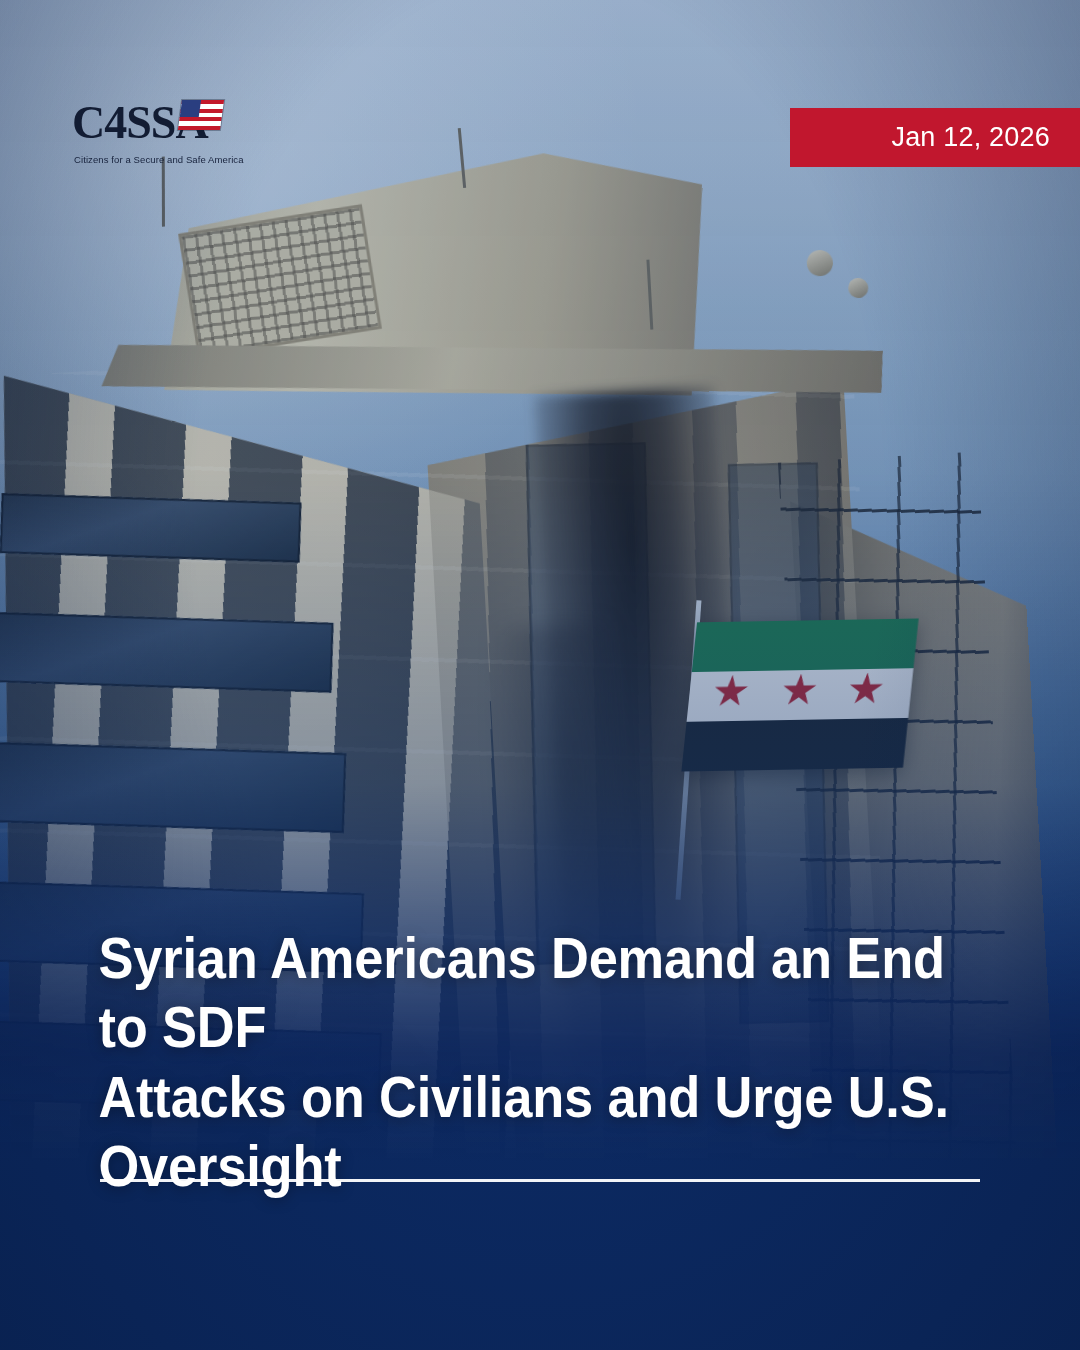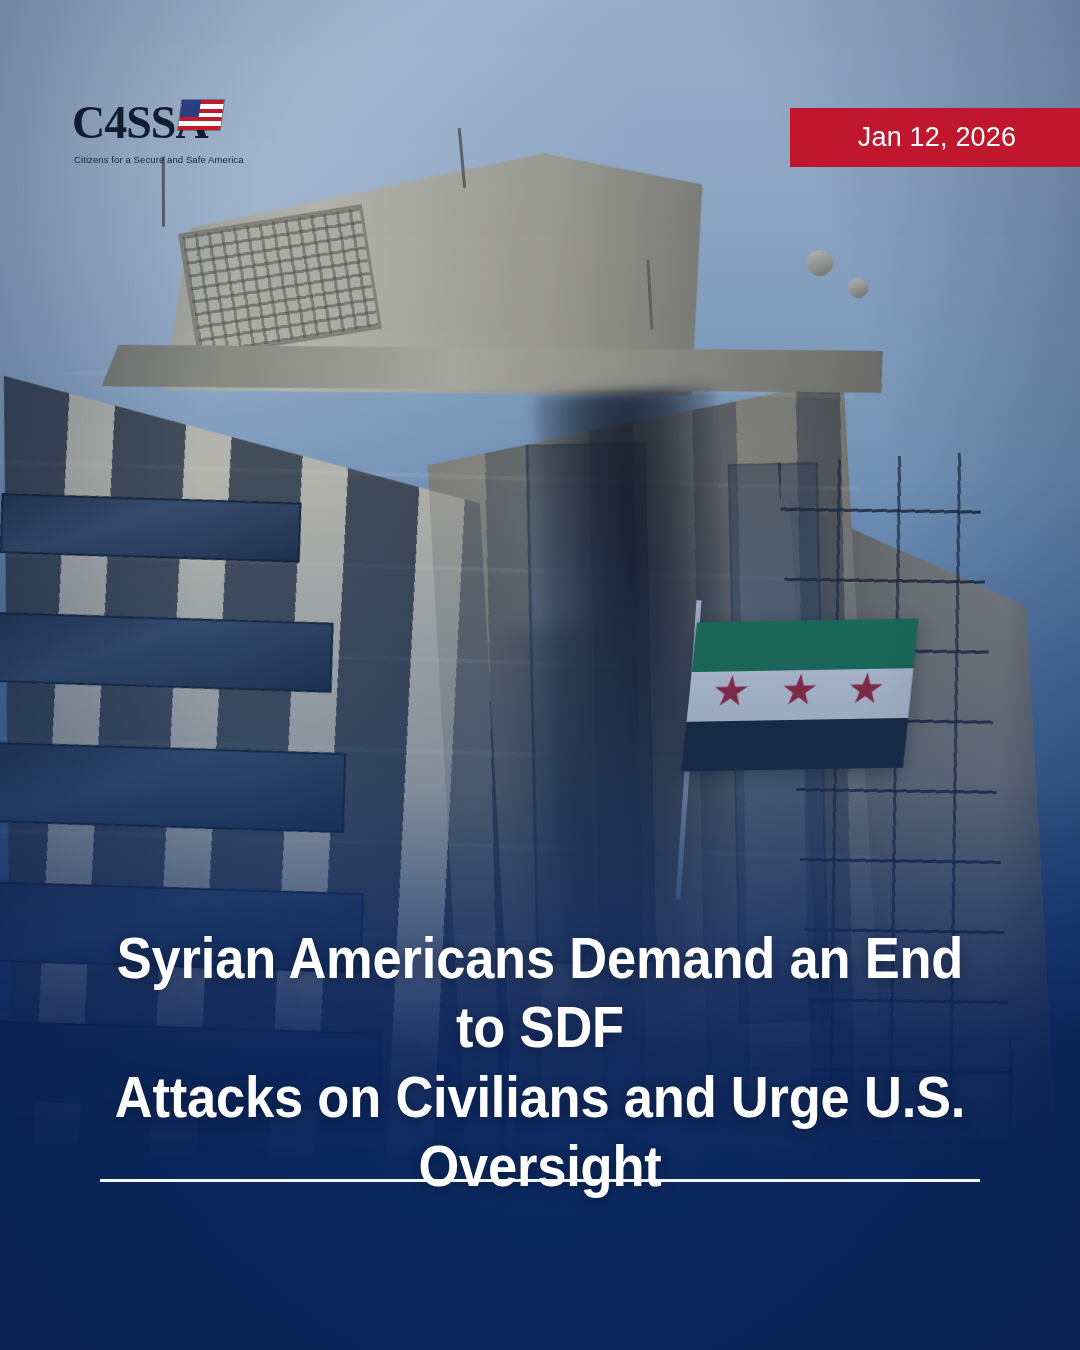--- a/index.html
+++ b/index.html
@@ -333,33 +333,33 @@
     position: absolute;
     right: 0;
     top: 108px;
     min-width: 290px;
     padding: 16px 30px 16px 34px;
     background: #c1172e;
     color: #ffffff;
     font-size: 27px;
     line-height: 1;
     letter-spacing: 0.2px;
-    text-align: center;
+    text-align: right;
     box-sizing: border-box;
   }
 
   
   .headline-wrap {
     position: absolute;
     left: 0;
     right: 0;
     bottom: 148px;
     padding: 0 60px;
     box-sizing: border-box;
-    text-align: center;
+    text-align: left;
   }
   .headline {
     margin: 0;
     color: #ffffff;
     font-family: "Liberation Sans Narrow", "Liberation Sans", sans-serif;
     font-size: 57px;
     line-height: 1.22;
     font-weight: 700;
     letter-spacing: -0.2px;
     transform: scaleX(0.92);

